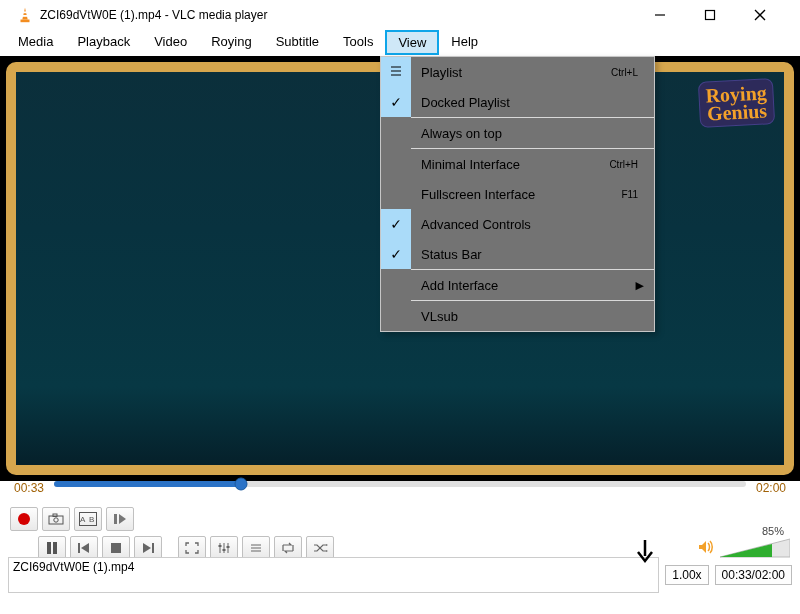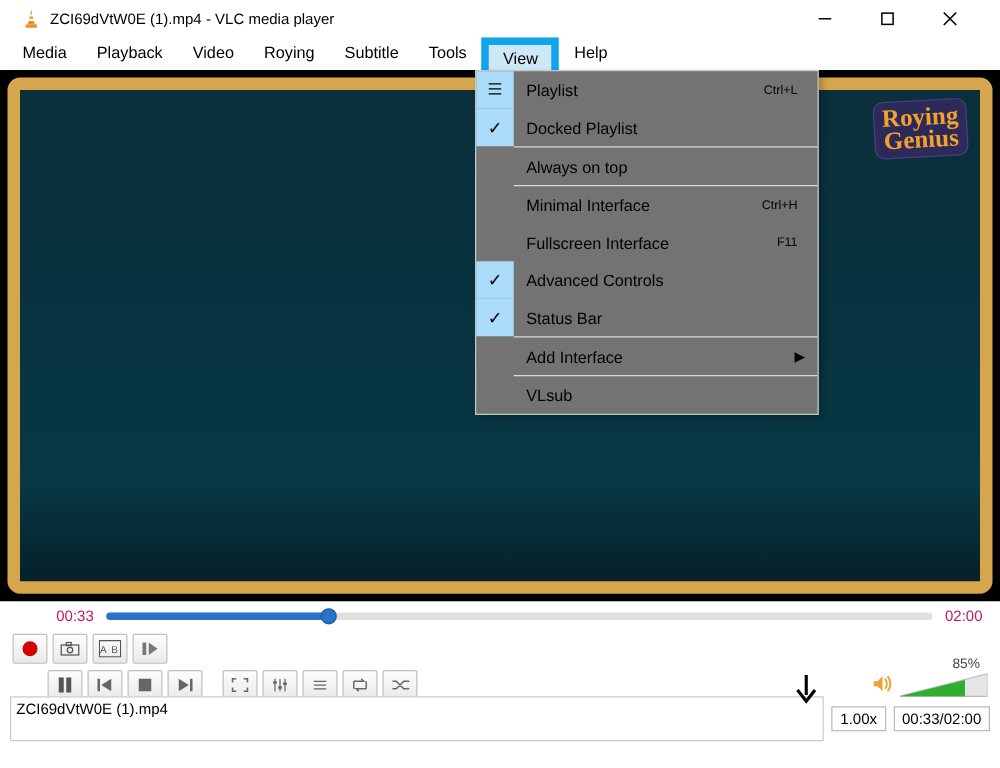--- a/index.html
+++ b/index.html
@@ -28,21 +28,21 @@
   .winbtn { width: 24px; height: 24px; display:flex; align-items:center; justify-content:center; color:#000; }
   .menubar {
     height: 26px;
     display: flex;
     align-items: flex-start;
     gap: 0;
     padding: 0 6px;
     background: #fff;
   }
   .menuitem { padding: 4px 12px; font-size: 13px; cursor:default; }
-  .menuitem.active { background: #cfe8f7; border: 6px solid #0ea5e9; padding: 3px 11px; }
+  .menuitem.active { background: #cfe8f7; border: 2px solid #0ea5e9; padding: 3px 11px; }
   .video-area {
     background: #000;
     height: 425px;
     position: relative;
     padding: 6px;
   }
   .video-frame {
     width: 100%; height: 100%;
     background: linear-gradient(180deg,#0b2f3b 0%, #08323f 40%, #073844 80%, #05202a 100%);
     border: 10px solid #d6a64d;
@@ -72,22 +72,22 @@
   }
   .dd-row { display:flex; align-items:center; height:30px; padding:0 10px 0 0; }
   .dd-checkcol { width:30px; display:flex; align-items:center; justify-content:center; height:100%; }
   .dd-check { background:#aadbf9; width:100%; height:100%; display:flex; align-items:center; justify-content:center; font-size:14px; color:#000; }
   .dd-label { flex:1; padding-left:10px; font-size:13px; }
   .dd-short { color:#000; font-size:10px; margin-right:6px; }
   .dd-subarrow { font-size:11px; }
   .dd-sep { height:1px; background:#d9d9d9; margin-left:30px; }
   .dd-first .dd-checkcol { background:#aadbf9; }
   .time-row {
-    display:flex; align-items:center; height:24px; padding:0 14px; gap:10px;
-    font-size:12px; color:#be185d;margin-left:31px;
+    display:flex; height:24px; padding:0 14px; gap:10px;
+    font-size:12px; color:#a16207;
   }
   .progress {
     flex:1; height:6px; background:#e0e0e0; border-radius:4px; position:relative;
   }
   .progress-fill {
     position:absolute; left:0; top:0; bottom:0; width:27%;
     background:#2b73c7; border-radius:4px 0 0 4px;
   }
   .progress-knob {
     position:absolute; top:50%; left:27%; transform:translate(-50%,-50%);

